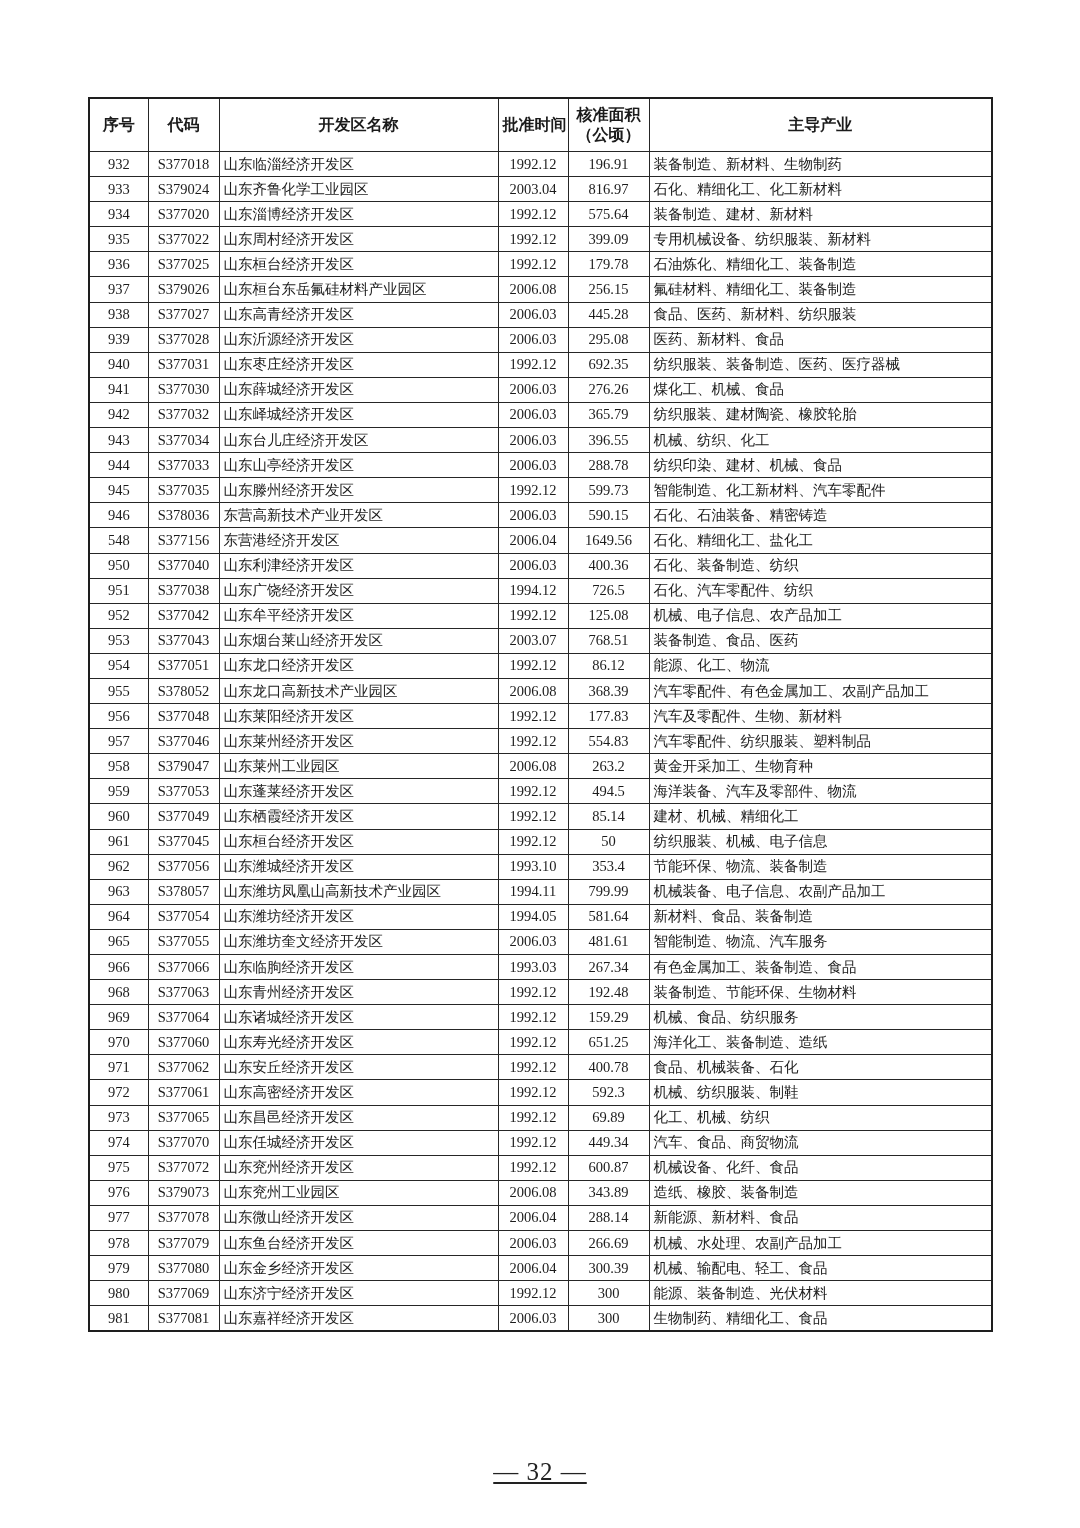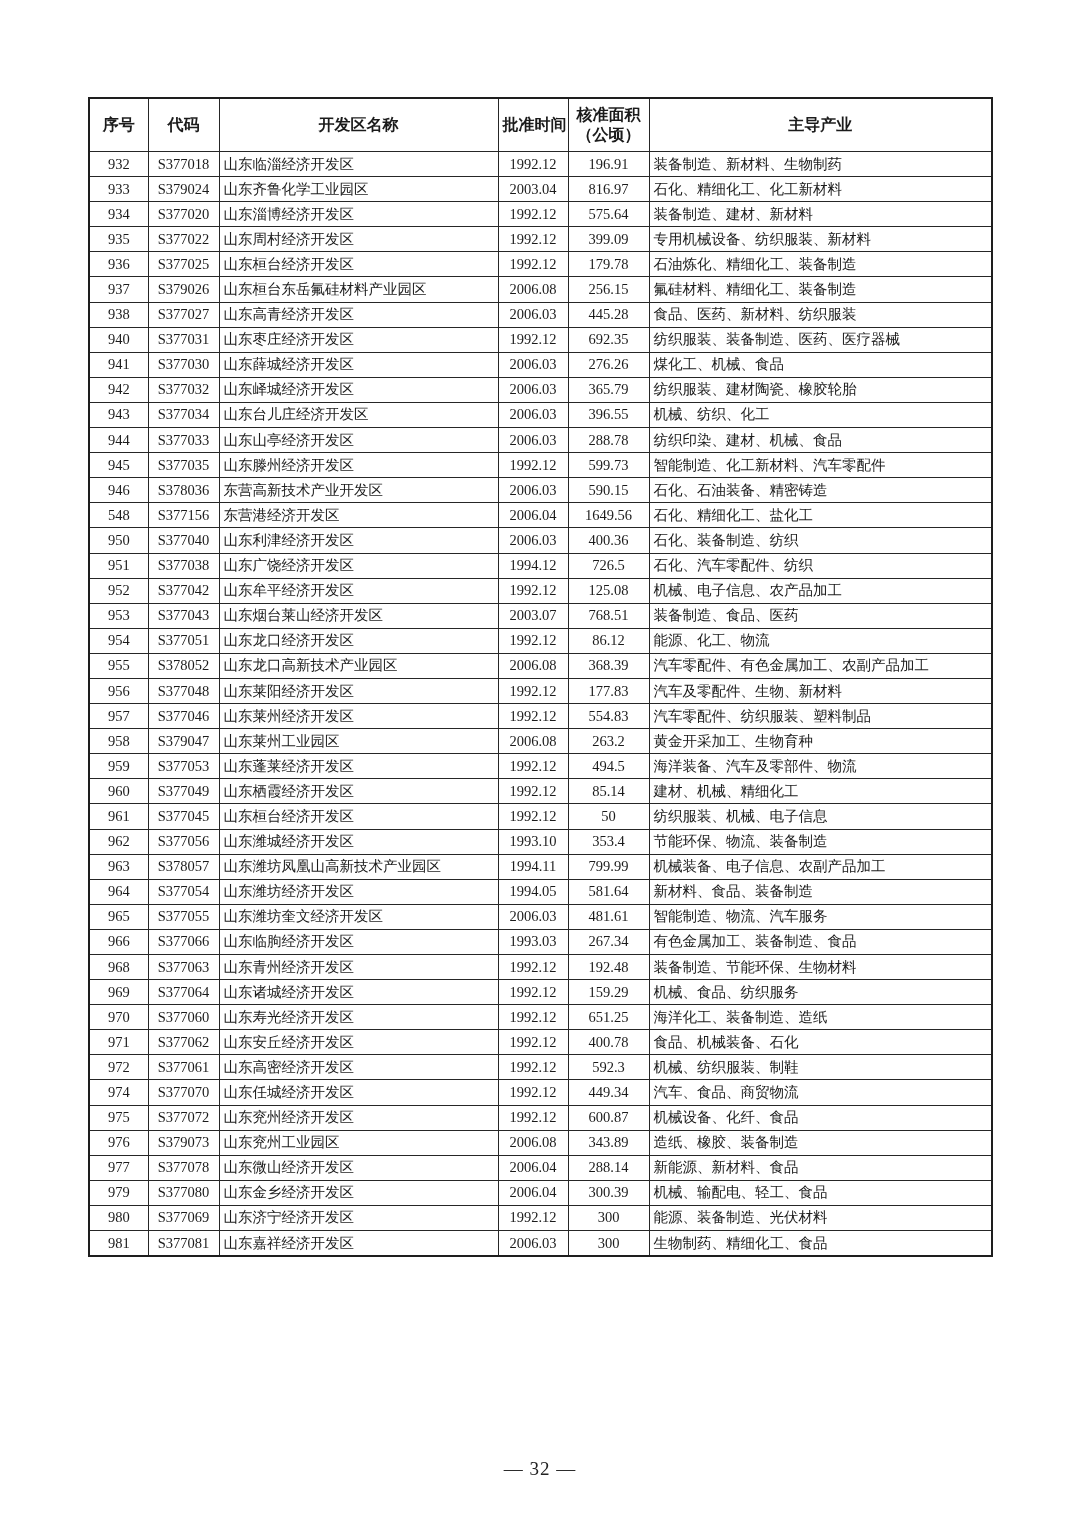--- a/index.html
+++ b/index.html
@@ -54,23 +54,24 @@
   td.col-name, td.col-industries {
     text-align: left;
     padding-left: 5px;
   }
   .page-footer {
     position: absolute;
     left: 0;
     top: 1458px;
     width: 1080px;
     text-align: center;
-    font-size: 19px;
+    font-size: 25px;
     color: #222222;
     letter-spacing: 1px;
+    text-decoration: underline;
   }
 </style>
 </head>
 <body>
 
 <div class="sheet">
 
   <table class="zones">
     <colgroup>
       <col style="width:59px">
@@ -142,20 +143,28 @@
         </tr>
         <tr>
           <td class="col-seq">938</td>
           <td class="col-code">S377027</td>
           <td class="col-name">山东高青经济开发区</td>
           <td class="col-approval">2006.03</td>
           <td class="col-area">445.28</td>
           <td class="col-industries">食品、医药、新材料、纺织服装</td>
         </tr>
         <tr>
+          <td class="col-seq">939</td>
+          <td class="col-code">S377028</td>
+          <td class="col-name">山东沂源经济开发区</td>
+          <td class="col-approval">2006.03</td>
+          <td class="col-area">295.08</td>
+          <td class="col-industries">医药、新材料、食品</td>
+        </tr>
+        <tr>
           <td class="col-seq">940</td>
           <td class="col-code">S377031</td>
           <td class="col-name">山东枣庄经济开发区</td>
           <td class="col-approval">1992.12</td>
           <td class="col-area">692.35</td>
           <td class="col-industries">纺织服装、装备制造、医药、医疗器械</td>
         </tr>
         <tr>
           <td class="col-seq">941</td>
           <td class="col-code">S377030</td>
@@ -382,20 +391,28 @@
         </tr>
         <tr>
           <td class="col-seq">972</td>
           <td class="col-code">S377061</td>
           <td class="col-name">山东高密经济开发区</td>
           <td class="col-approval">1992.12</td>
           <td class="col-area">592.3</td>
           <td class="col-industries">机械、纺织服装、制鞋</td>
         </tr>
         <tr>
+          <td class="col-seq">973</td>
+          <td class="col-code">S377065</td>
+          <td class="col-name">山东昌邑经济开发区</td>
+          <td class="col-approval">1992.12</td>
+          <td class="col-area">69.89</td>
+          <td class="col-industries">化工、机械、纺织</td>
+        </tr>
+        <tr>
           <td class="col-seq">974</td>
           <td class="col-code">S377070</td>
           <td class="col-name">山东任城经济开发区</td>
           <td class="col-approval">1992.12</td>
           <td class="col-area">449.34</td>
           <td class="col-industries">汽车、食品、商贸物流</td>
         </tr>
         <tr>
           <td class="col-seq">975</td>
           <td class="col-code">S377072</td>
@@ -412,20 +429,28 @@
           <td class="col-area">343.89</td>
           <td class="col-industries">造纸、橡胶、装备制造</td>
         </tr>
         <tr>
           <td class="col-seq">977</td>
           <td class="col-code">S377078</td>
           <td class="col-name">山东微山经济开发区</td>
           <td class="col-approval">2006.04</td>
           <td class="col-area">288.14</td>
           <td class="col-industries">新能源、新材料、食品</td>
+        </tr>
+        <tr>
+          <td class="col-seq">978</td>
+          <td class="col-code">S377079</td>
+          <td class="col-name">山东鱼台经济开发区</td>
+          <td class="col-approval">2006.03</td>
+          <td class="col-area">266.69</td>
+          <td class="col-industries">机械、水处理、农副产品加工</td>
         </tr>
         <tr>
           <td class="col-seq">979</td>
           <td class="col-code">S377080</td>
           <td class="col-name">山东金乡经济开发区</td>
           <td class="col-approval">2006.04</td>
           <td class="col-area">300.39</td>
           <td class="col-industries">机械、输配电、轻工、食品</td>
         </tr>
         <tr>

